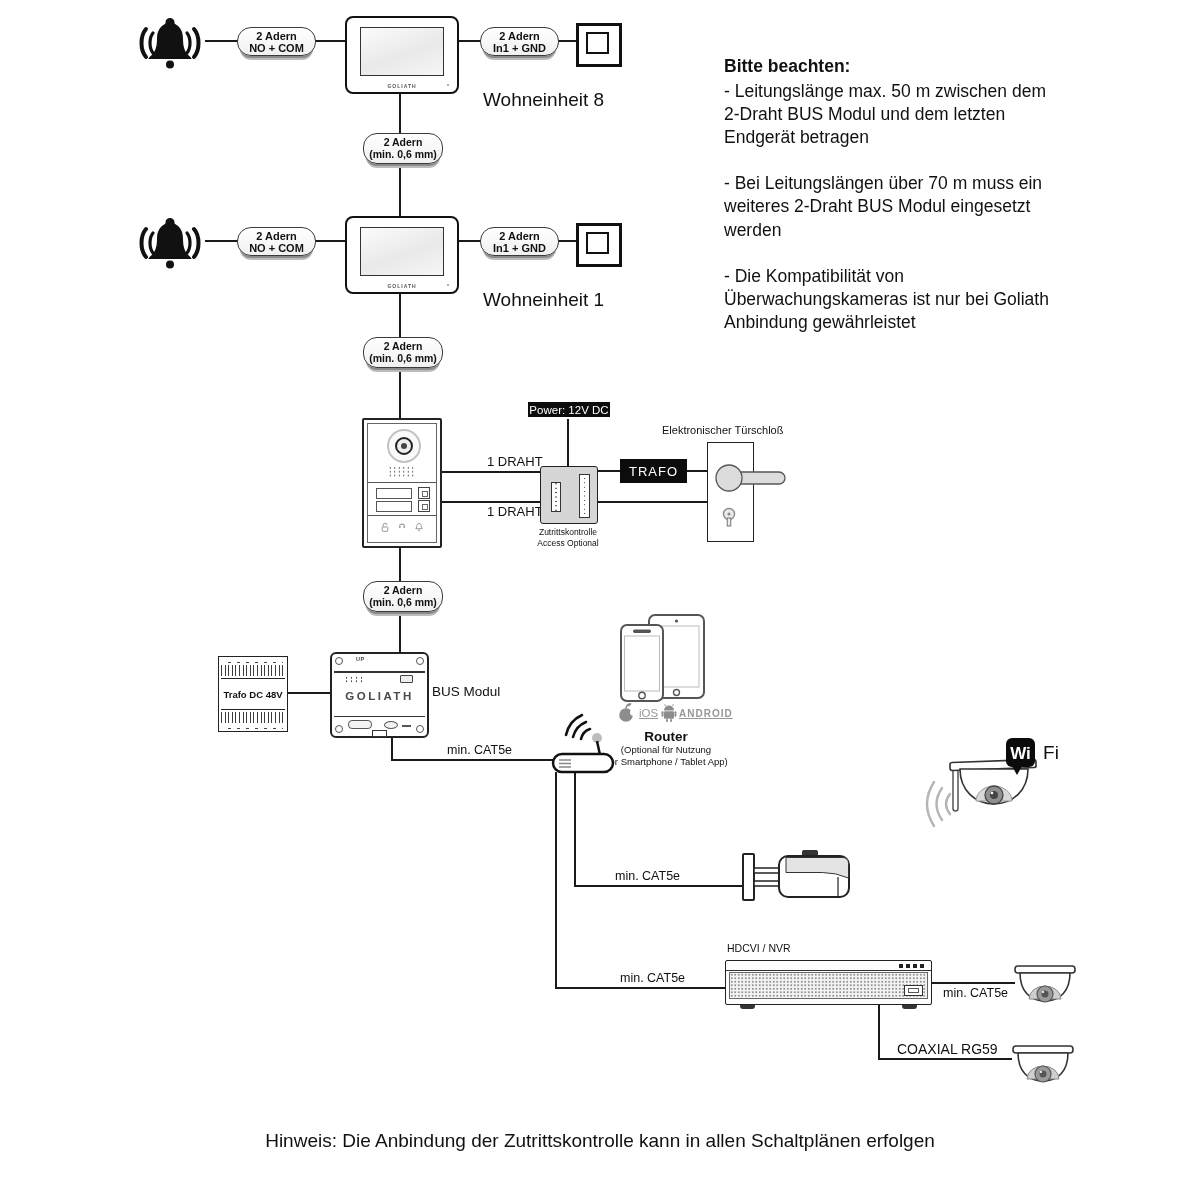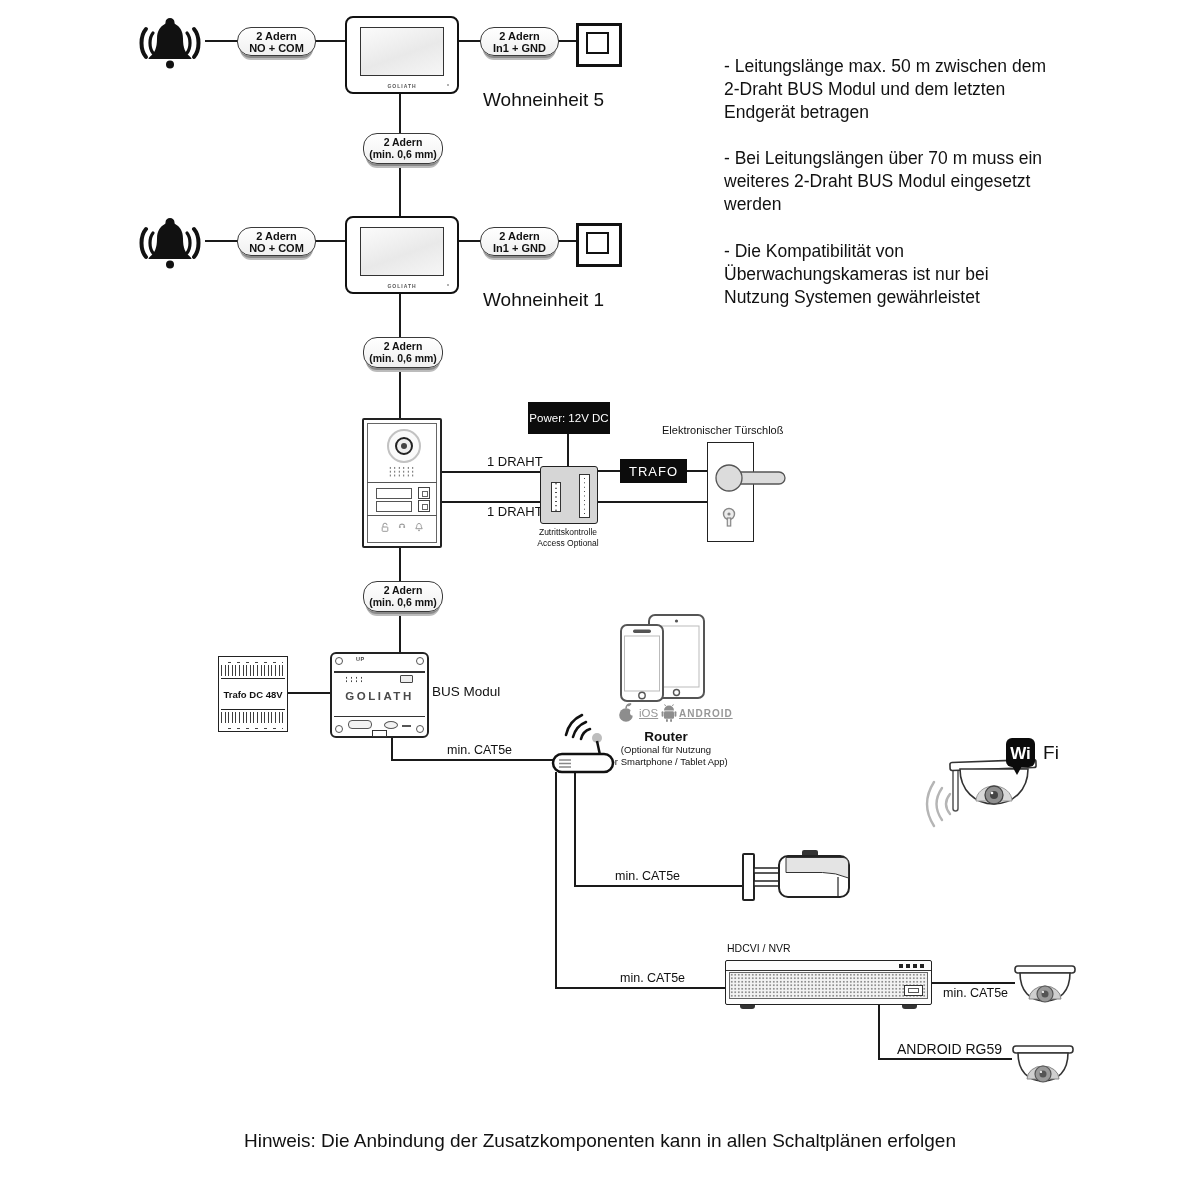--- a/index.html
+++ b/index.html
@@ -113,21 +113,21 @@
   </div>
   <div class="wh" style="left:455px;top:40px;width:26px;"></div>
   <div class="pill" style="left:480px;top:27px;width:77px;height:27px;">
     <div>2 Adern</div>
     <div>In1 + GND</div>
   </div>
   <div class="wh" style="left:557px;top:40px;width:19px;"></div>
   <div class="switch" style="left:576px;top:23px;">
     <div class="inner"></div>
   </div>
-  <div class="tlabel" style="left:483px;top:89px;font-size:19px;">Wohneinheit 5</div>
+  <div class="tlabel" style="left:483px;top:89px;font-size:19px;">Wohneinheit 8</div>
 
   <div class="wv" style="left:399px;top:90px;height:127px;"></div>
   <div class="pill small" style="left:363px;top:133px;width:78px;height:29px;">
     <div>2 Adern</div>
     <div>(min. 0,6 mm)</div>
   </div>
 
   <svg class="abs" style="left:133px;top:212px;" width="74" height="66" viewBox="0 0 74 66">
     <path d="M37,6 c2.5,0 4.5,2 4.5,4.2 c0,1 0,1.4 1,2 c4,2.2 7.5,6.3 7.5,14.5 c0,9.5 2.5,13.5 5.5,16.5 c1.5,1.5 3,2.3 3,3.8 L15.5,47 c0,-1.5 1.5,-2.3 3,-3.8 c3,-3 5.5,-7 5.5,-16.5 c0,-8.2 3.5,-12.3 7.5,-14.5 c1,-0.6 1,-1 1,-2 C32.5,8 34.5,6 37,6 z" fill="#111"></path>
     <circle cx="37" cy="52.5" r="4" fill="#111"></circle>
@@ -158,23 +158,24 @@
   </div>
   <div class="tlabel" style="left:483px;top:289px;font-size:19px;">Wohneinheit 1</div>
 
   <div class="wv" style="left:399px;top:290px;height:128px;"></div>
   <div class="pill small" style="left:363px;top:337px;width:78px;height:29px;">
     <div>2 Adern</div>
     <div>(min. 0,6 mm)</div>
   </div>
 
   <div class="notes">
+    <h3>Bitte beachten:</h3>
     <p>- Leitungslänge max. 50 m zwischen dem 2-Draht BUS Modul und dem letzten Endgerät betragen</p>
     <p>- Bei Leitungslängen über 70 m muss ein weiteres 2-Draht BUS Modul eingesetzt werden</p>
-    <p>- Die Kompatibilität von Überwachungskameras ist nur bei Nutzung Systemen gewährleistet</p>
+    <p>- Die Kompatibilität von Überwachungskameras ist nur bei Goliath Anbindung gewährleistet</p>
   </div>
 
   <div class="door">
     <div class="frame"></div>
     <div class="ring-outer">
       <div class="ring-mid">
         <div class="ring-dot"></div>
       </div>
     </div>
     <div class="spk"></div>
@@ -203,21 +204,21 @@
         <circle cx="4" cy="8.3" r="0.9" fill="#999"></circle>
       </svg>
     </div>
   </div>
 
   <div class="wh" style="left:438px;top:471px;width:102px;"></div>
   <div class="wh" style="left:438px;top:501px;width:102px;"></div>
   <div class="tlabel" style="left:487px;top:454px;font-size:13px;">1 DRAHT</div>
   <div class="tlabel" style="left:487px;top:504px;font-size:13px;">1 DRAHT</div>
 
-  <div class="blackbox" style="left:528px;top:402px;width:82px;height:32px;font-size:11.5px;">Power: 12V DC</div>
+  <div class="blackbox" style="left:528px;top:402px;width:82px;height:15px;font-size:11.5px;">Power: 12V DC</div>
   <div class="wv" style="left:567px;top:419px;height:47px;"></div>
 
   <div class="access">
     <div class="strip" style="left:10px;top:15px;width:8px;height:28px;"></div>
     <div class="strip" style="left:38px;top:7px;width:9px;height:42px;"></div>
   </div>
   <div class="abs" style="left:518px;top:527px;width:100px;text-align:center;font-size:8.5px;line-height:1.25;">
     <div>Zutrittskontrolle</div>
     <div>Access Optional</div>
   </div>
@@ -377,27 +378,27 @@
     <rect x="3" y="2" width="60" height="7" rx="3" fill="#fff" stroke="#333" stroke-width="1.6"></rect>
     <path d="M8,9 C8,27 18,37 33,37 C48,37 58,27 58,9 Z" fill="#fff" stroke="#333" stroke-width="1.6"></path>
     <path d="M17,35 a16,13 0 0 1 32,0 z" fill="#cfcfcf" stroke="#888" stroke-width="1"></path>
     <circle cx="33" cy="30" r="8" fill="#9a9a9a" stroke="#555" stroke-width="1.2"></circle>
     <circle cx="33" cy="30" r="3.5" fill="#555"></circle>
     <circle cx="31" cy="28" r="1.1" fill="#fff"></circle>
   </svg>
 
   <div class="wv" style="left:878px;top:1003px;height:57px;"></div>
   <div class="wh" style="left:878px;top:1058px;width:134px;"></div>
-  <div class="tlabel bold" style="left:897px;top:1041px;font-size:14px;">ANDROID RG59</div>
+  <div class="tlabel bold" style="left:897px;top:1041px;font-size:14px;">COAXIAL RG59</div>
   <svg class="abs" style="left:1010px;top:1044px;z-index:2;" width="66" height="52" viewBox="0 0 66 52">
     <rect x="3" y="2" width="60" height="7" rx="3" fill="#fff" stroke="#333" stroke-width="1.6"></rect>
     <path d="M8,9 C8,27 18,37 33,37 C48,37 58,27 58,9 Z" fill="#fff" stroke="#333" stroke-width="1.6"></path>
     <path d="M17,35 a16,13 0 0 1 32,0 z" fill="#cfcfcf" stroke="#888" stroke-width="1"></path>
     <circle cx="33" cy="30" r="8" fill="#9a9a9a" stroke="#555" stroke-width="1.2"></circle>
     <circle cx="33" cy="30" r="3.5" fill="#555"></circle>
     <circle cx="31" cy="28" r="1.1" fill="#fff"></circle>
   </svg>
 
   <div class="footer">
-    <span class="bold">Hinweis:</span><span> Die Anbindung der Zusatzkomponenten kann in allen Schaltplänen erfolgen</span>
+    <span class="bold">Hinweis:</span><span> Die Anbindung der Zutrittskontrolle kann in allen Schaltplänen erfolgen</span>
   </div>
 
 </div>
 
 </body></html>

